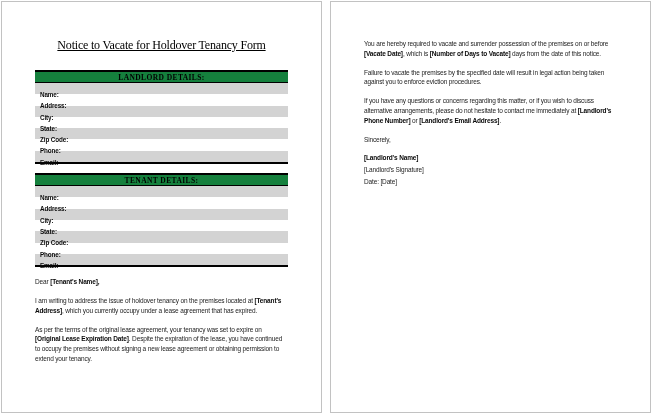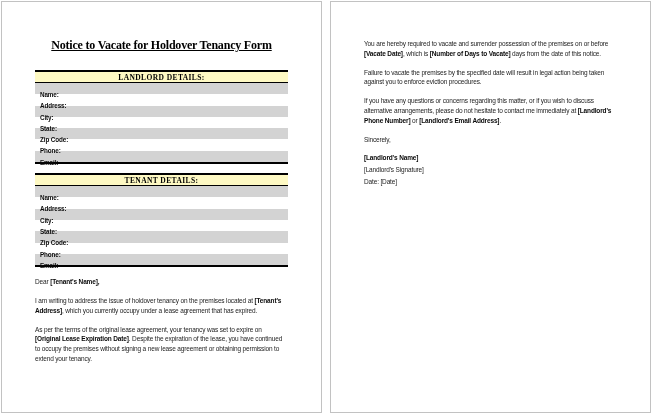--- a/index.html
+++ b/index.html
@@ -20,38 +20,38 @@
     position:absolute;top:1px;height:412px;width:321px;
     background:#ffffff;border:1px solid var(--page-border);
   }
   .page-1{left:1px;}
   .page-2{left:330px;}
   .page-inner{padding:0 33px;}
 
   .doc-title{
     margin:36px 0 0 0;
     font-family:"Liberation Serif",serif;
-    font-size:12px;font-weight:bold;color:#000;
+    font-size:12px;font-weight:normal;color:#000;
     text-align:center;text-decoration:underline;
     letter-spacing:-0.2px;white-space:nowrap;
   }
 
   .details-table{
     margin-top:17px;
     border-top:2px solid var(--table-border);
     border-bottom:2px solid var(--table-border);
   }
   .details-table + .details-table{margin-top:9px;}
   .table-header{
     height:11px;line-height:11px;
     font-family:"Liberation Serif",serif;
     font-size:7.5px;font-weight:bold;color:#000;
     text-align:center;letter-spacing:0.4px;
     border-bottom:1px solid var(--table-border);
-    background:#fef9c3;white-space:nowrap;
+    background:#15803d;white-space:nowrap;
   }
   .field-row{height:11.3px;background:#ffffff;}
   .field-row:nth-child(odd){background:var(--row-shade);}
   .field-label{
     display:inline-block;padding-left:5px;
     font-size:6.3px;font-weight:bold;color:#0a0a0a;
     line-height:11.3px;letter-spacing:-0.1px;
   }
 
   .body-text{margin-top:10px;}

